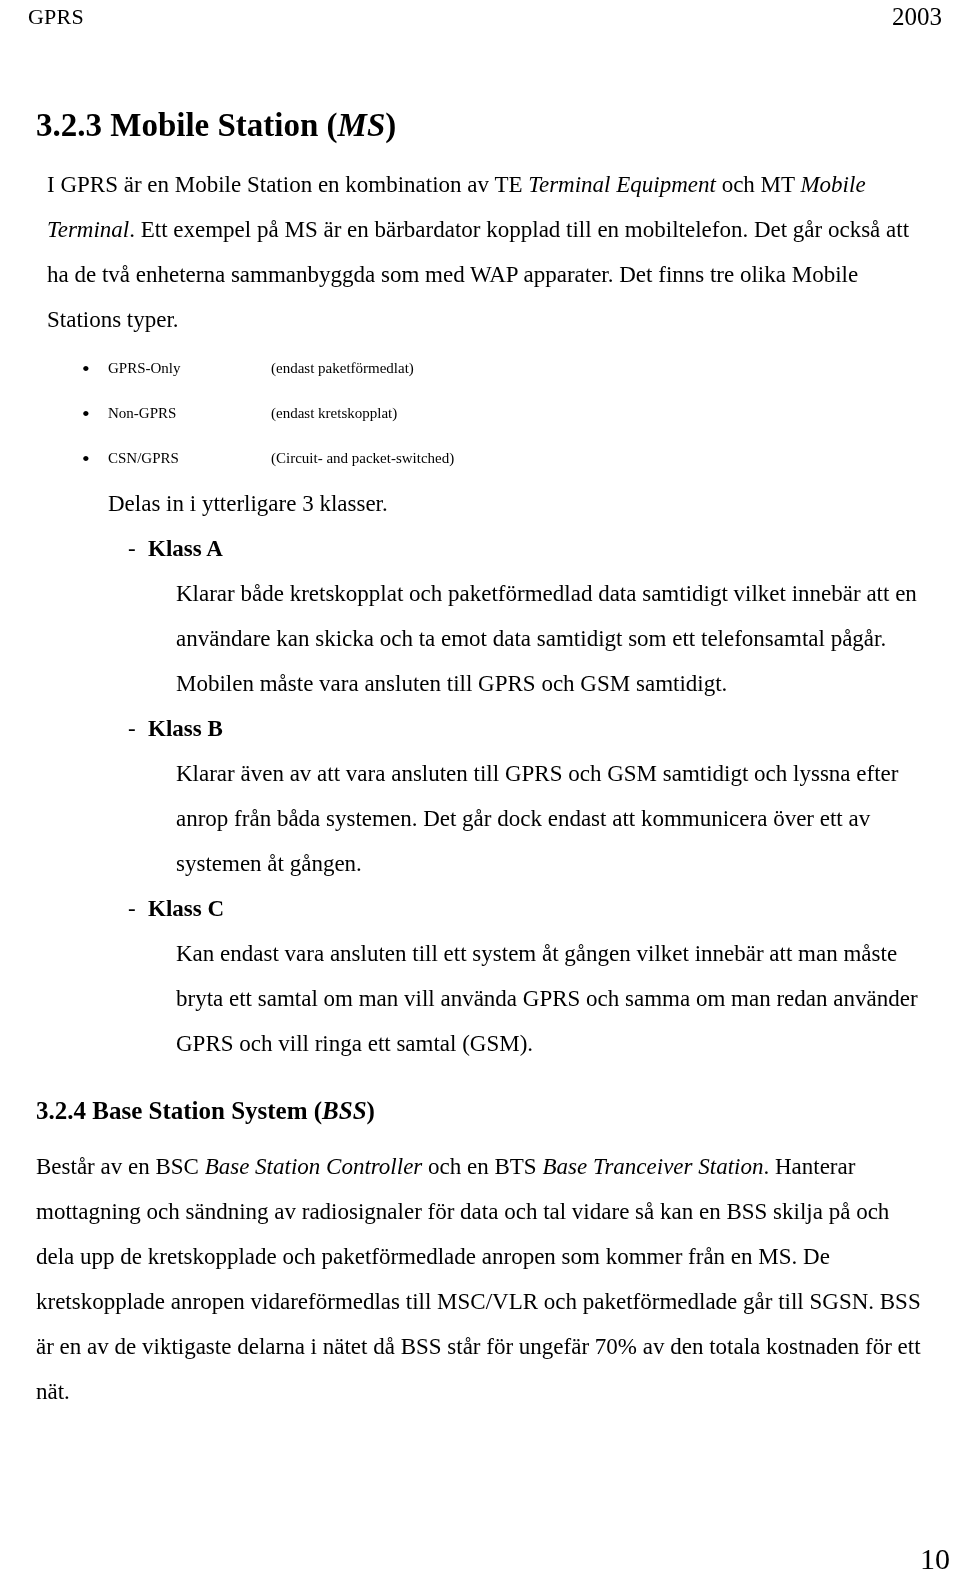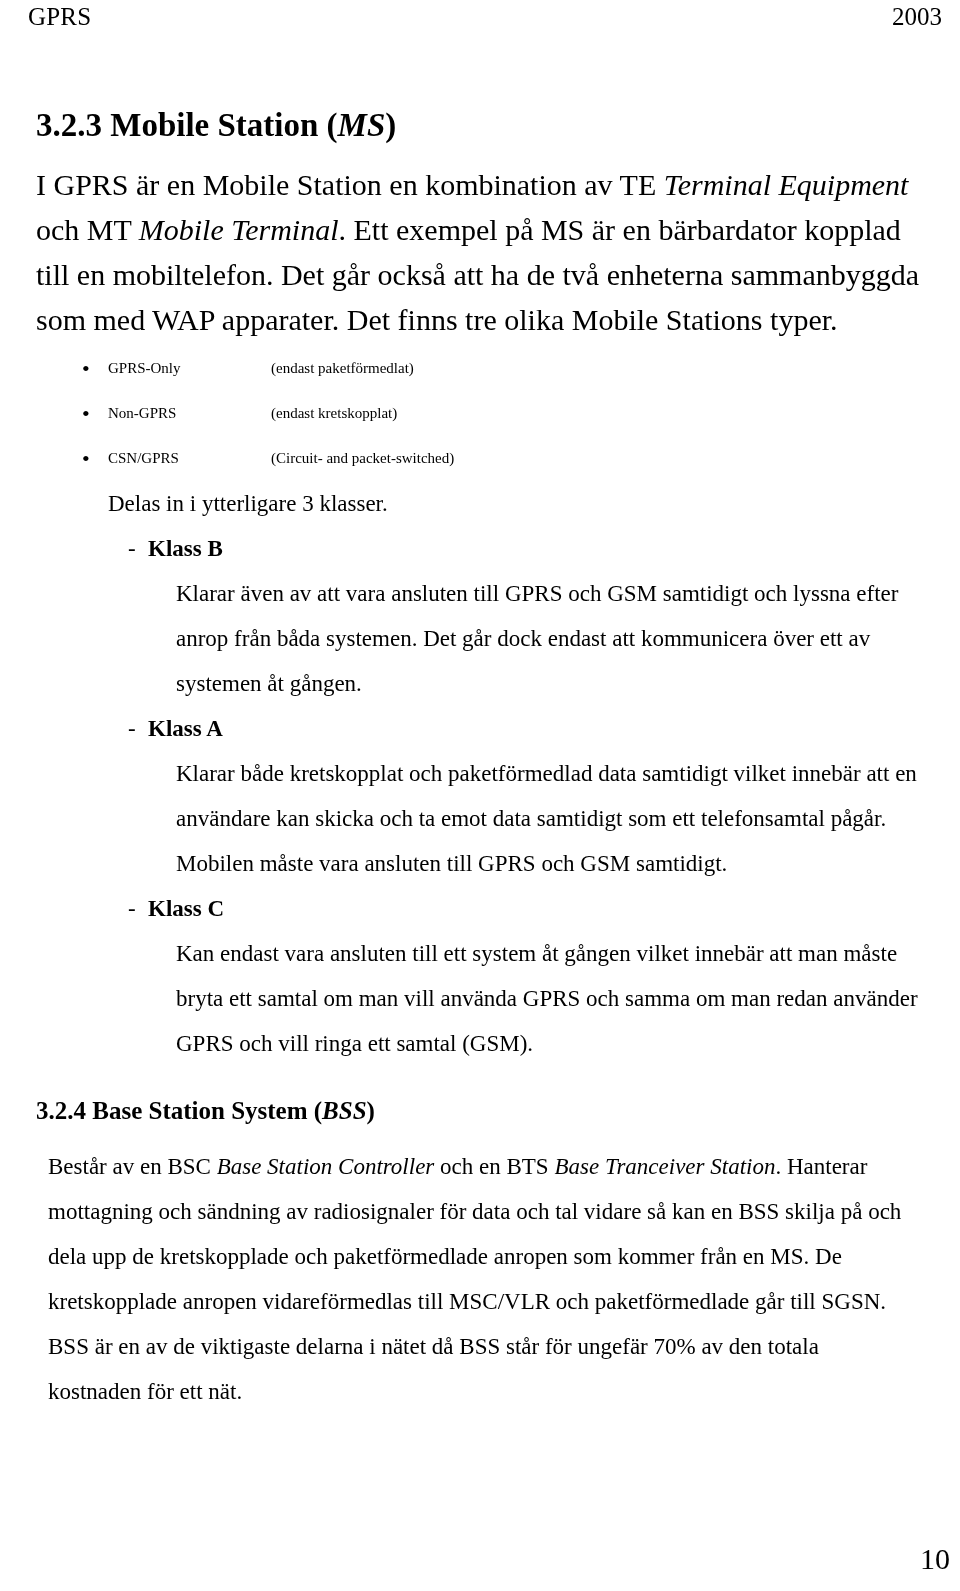--- a/index.html
+++ b/index.html
@@ -30,21 +30,21 @@
     position: absolute;
     top: 0;
     left: 28px;
     right: 18px;
     height: 96px;
   }
   .header-left {
     position: absolute;
     left: 0;
     top: 2px;
-    font-size: 25px;
+    font-size: 22px;
     line-height: 30px;
     letter-spacing: 0.2px;
     text-align: center;
   }
   .header-right {
     position: absolute;
     right: 0;
     top: 2px;
     text-align: right;
     font-size: 25px;
@@ -66,23 +66,23 @@
     font-size: 33px;
     font-weight: bold;
     margin: 0 0 22px 0;
     line-height: 30px;
   }
   h2.section-heading .ital {
     font-style: italic;
   }
 
   p.para {
-    font-size: 30px;
-    line-height: 45px;
-    margin: 0 0 0 0;
+    font-size: 23px;
+    line-height: 45px;
+    margin: 0 0 0 11px;
     text-align: left;
   }
   p.para .ital {
     font-style: italic;
   }
 
   
   ul.bullets {
     list-style: none;
     margin: 4px 0 0 0;
@@ -143,21 +143,21 @@
     margin: 30px 0 18px 0;
     line-height: 30px;
   }
   h2.section-heading-2 .ital {
     font-style: italic;
   }
 
   p.tail-para {
     font-size: 23px;
     line-height: 45px;
-    margin: 12px;
+    margin: 0;
   }
   p.tail-para .ital {
     font-style: italic;
   }
 
   .page-number {
     position: absolute;
     right: 10px;
     bottom: 18px;
     font-size: 30px;
@@ -194,27 +194,27 @@
         <span class="bl-term">Non-GPRS</span><span>(endast kretskopplat)</span>
       </li>
       <li>
         <span class="bl-term">CSN/GPRS</span><span>(Circuit- and packet-switched)</span>
       </li>
     </ul>
 
     <p class="sub-line">Delas in i ytterligare 3 klasser.</p>
 
     <div class="class-block">
+      <div class="class-label">Klass A</div>
+      <div class="class-body">Klarar både kretskopplat och paketförmedlad data samtidigt vilket innebär att en användare kan skicka och ta emot data samtidigt som ett telefonsamtal pågår. Mobilen måste vara ansluten till GPRS och GSM samtidigt.</div>
+    </div>
+
+    <div class="class-block">
       <div class="class-label">Klass B</div>
       <div class="class-body">Klarar även av att vara ansluten till GPRS och GSM samtidigt och lyssna efter anrop från båda systemen. Det går dock endast att kommunicera över ett av systemen åt gången.</div>
-    </div>
-
-    <div class="class-block">
-      <div class="class-label">Klass A</div>
-      <div class="class-body">Klarar både kretskopplat och paketförmedlad data samtidigt vilket innebär att en användare kan skicka och ta emot data samtidigt som ett telefonsamtal pågår. Mobilen måste vara ansluten till GPRS och GSM samtidigt.</div>
     </div>
 
     <div class="class-block">
       <div class="class-label">Klass C</div>
       <div class="class-body">Kan endast vara ansluten till ett system åt gången vilket innebär att man måste bryta ett samtal om man vill använda GPRS och samma om man redan använder GPRS och vill ringa ett samtal (GSM).</div>
     </div>
 
     <h2 class="section-heading-2">
       <span>3.2.4 Base Station System (</span><span class="ital">BSS</span><span>)</span>
     </h2>

